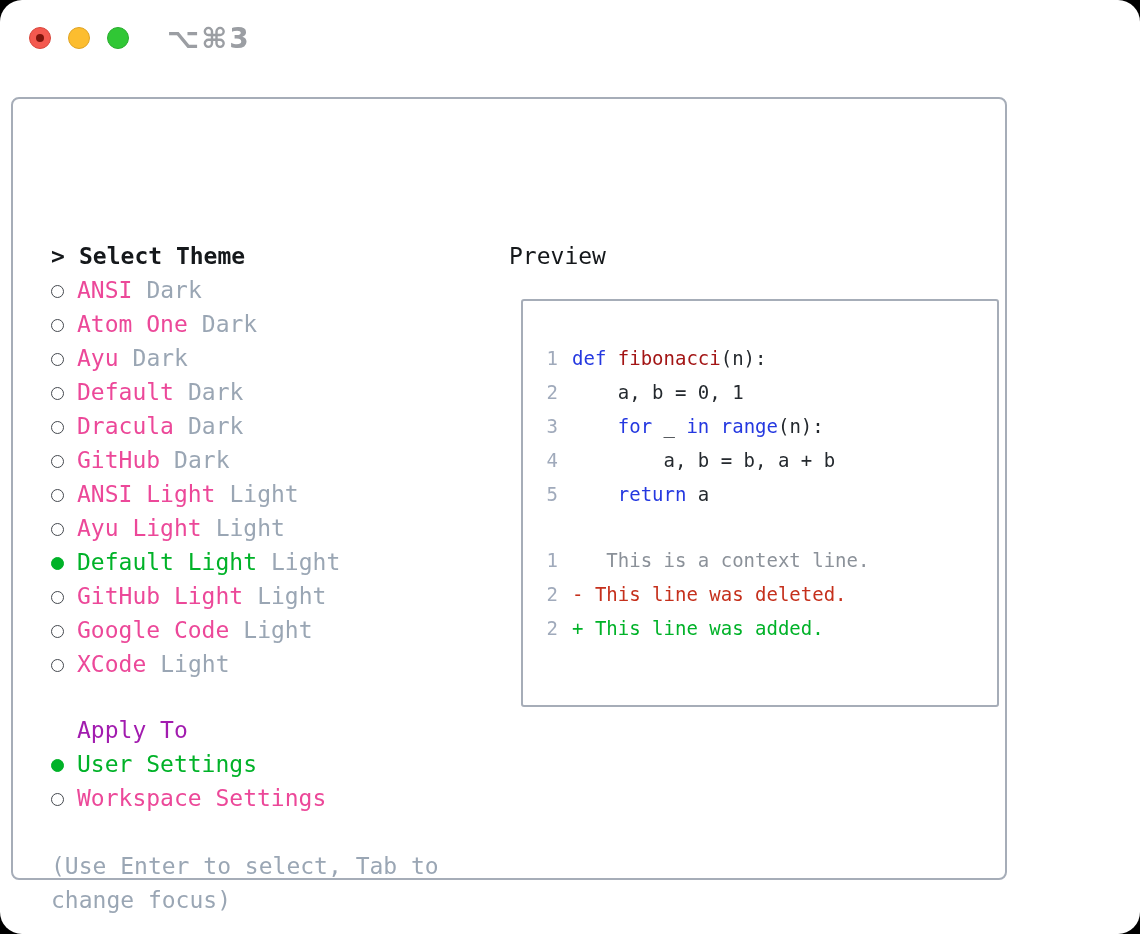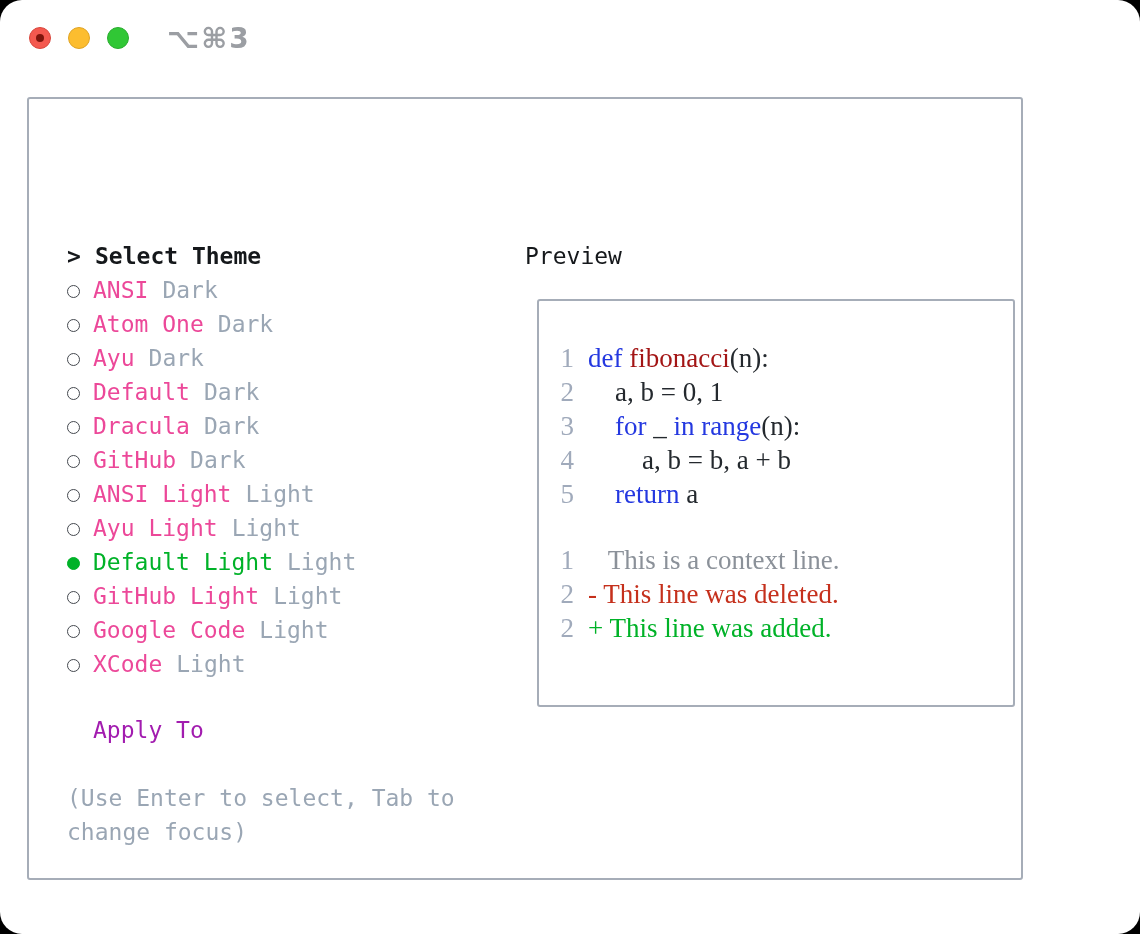--- a/index.html
+++ b/index.html
@@ -17,22 +17,22 @@
   .light.red{left:29px;top:27px;background:var(--traffic-red,#f4594f);border-color:#d9473d;}
   .light.red::after{content:"";position:absolute;left:6px;top:6px;width:8px;height:8px;border-radius:50%;background:#7e150c;}
   .light.yellow{left:68px;top:27px;background:var(--traffic-yellow,#fcbd2f);border-color:#e0a424;}
   .light.green{left:107px;top:27px;background:var(--traffic-green,#30c735);border-color:#2aad2f;}
   .shortcut{
     position:absolute;left:167px;top:22px;font-size:28px;font-weight:bold;
     color:#9b9ea3;font-family:"DejaVu Sans",sans-serif;letter-spacing:2px;
   }
   
   .panel{
-    position:absolute;left:27px;top:97px;width:996px;height:783px;
-    box-sizing:border-box;border:2px solid var(--border-gray,#a6adb8);border-radius:3px;
+    position:absolute;left:11px;top:97px;width:996px;height:783px;
+    box-sizing:border-box;border:2px solid var(--border-gray,#a6adb8);border-radius:8px;
     background:#fff;
     padding-left:40px;
   }
   
   .left{position:absolute;left:38px;top:140px;font-size:23px;line-height:34px;color:#2e3238;}
   .row{height:34px;white-space:pre;}
   .hdr{font-weight:bold;color:#15181b;}
   .caret{display:inline-block;width:28px;font-weight:bold;color:#15181b;}
   .marker{
     display:inline-block;width:13px;height:13px;box-sizing:border-box;
@@ -44,21 +44,21 @@
   .ivar{color:var(--muted-gray,#9aa6b4);}
   .subhdr{padding-left:26px;color:#a21caf;}
   .mt{margin-top:32px;}
   .hint{margin-top:34px;width:440px;color:var(--muted-gray,#9aa6b4);white-space:normal;}
   
   .ptitle{position:absolute;left:496px;top:140px;font-size:23px;line-height:34px;font-weight:normal;color:#15181b;}
   .pbox{
     position:absolute;left:508px;top:200px;width:478px;height:408px;
     box-sizing:border-box;border:2px solid var(--border-gray,#a6adb8);border-radius:3px;background:#fff;
   }
-  .code{position:absolute;left:531px;top:242px;font-size:27px;line-height:34px;font-family:Liberation Serif, serif;}
+  .code{position:absolute;left:531px;top:242px;font-size:19px;line-height:34px;}
   .cl{height:34px;white-space:pre;}
   .ln{display:inline-block;width:14px;text-align:right;color:var(--gutter-gray,#a0aabb);}
   .ct{white-space:pre;margin-left:14px;color:var(--text-dark,#24292e);}
   .tk-keyword{color:var(--keyword-blue,#2438e0);}
   .tk-function{color:var(--function-red,#a31515);}
   .tk-plain{color:var(--text-dark,#24292e);}
   .diff-context{color:var(--context-gray,#8b9199);}
   .diff-deleted{color:var(--deleted-red,#c5301c);}
   .diff-added{color:var(--accent-green,#00b228);}
 </style>
@@ -86,20 +86,24 @@
           <div class="row"><span class="marker"></span><span class="iname">GitHub</span><span class="ivar">Dark</span></div>
           <div class="row"><span class="marker"></span><span class="iname">ANSI Light</span><span class="ivar">Light</span></div>
           <div class="row"><span class="marker"></span><span class="iname">Ayu Light</span><span class="ivar">Light</span></div>
           <div class="row"><span class="marker sel"></span><span class="iname sel">Default Light</span><span class="ivar">Light</span></div>
           <div class="row"><span class="marker"></span><span class="iname">GitHub Light</span><span class="ivar">Light</span></div>
           <div class="row"><span class="marker"></span><span class="iname">Google Code</span><span class="ivar">Light</span></div>
           <div class="row"><span class="marker"></span><span class="iname">XCode</span><span class="ivar">Light</span></div>
         </div>
 
       <div class="row subhdr mt">Apply To</div>
+      <div id="apply-list">
+          <div class="row"><span class="marker sel"></span><span class="iname sel">User Settings</span></div>
+          <div class="row"><span class="marker"></span><span class="iname">Workspace Settings</span></div>
+        </div>
 
       <div class="hint">(Use Enter to select, Tab to change focus)</div>
     </div>
 
     <div class="ptitle">Preview</div>
     <div class="pbox"></div>
     <div class="code" id="preview-code">
         <div class="cl"><span class="ln">1</span><span class="ct"><span class="tk-keyword">def</span><span class="tk-plain"> </span><span class="tk-function">fibonacci</span><span class="tk-plain">(n):</span></span></div>
         <div class="cl"><span class="ln">2</span><span class="ct"><span class="tk-plain">    a, b = 0, 1</span></span></div>
         <div class="cl"><span class="ln">3</span><span class="ct"><span class="tk-plain">    </span><span class="tk-keyword">for</span><span class="tk-plain"> _ </span><span class="tk-keyword">in</span><span class="tk-plain"> </span><span class="tk-keyword">range</span><span class="tk-plain">(n):</span></span></div>

